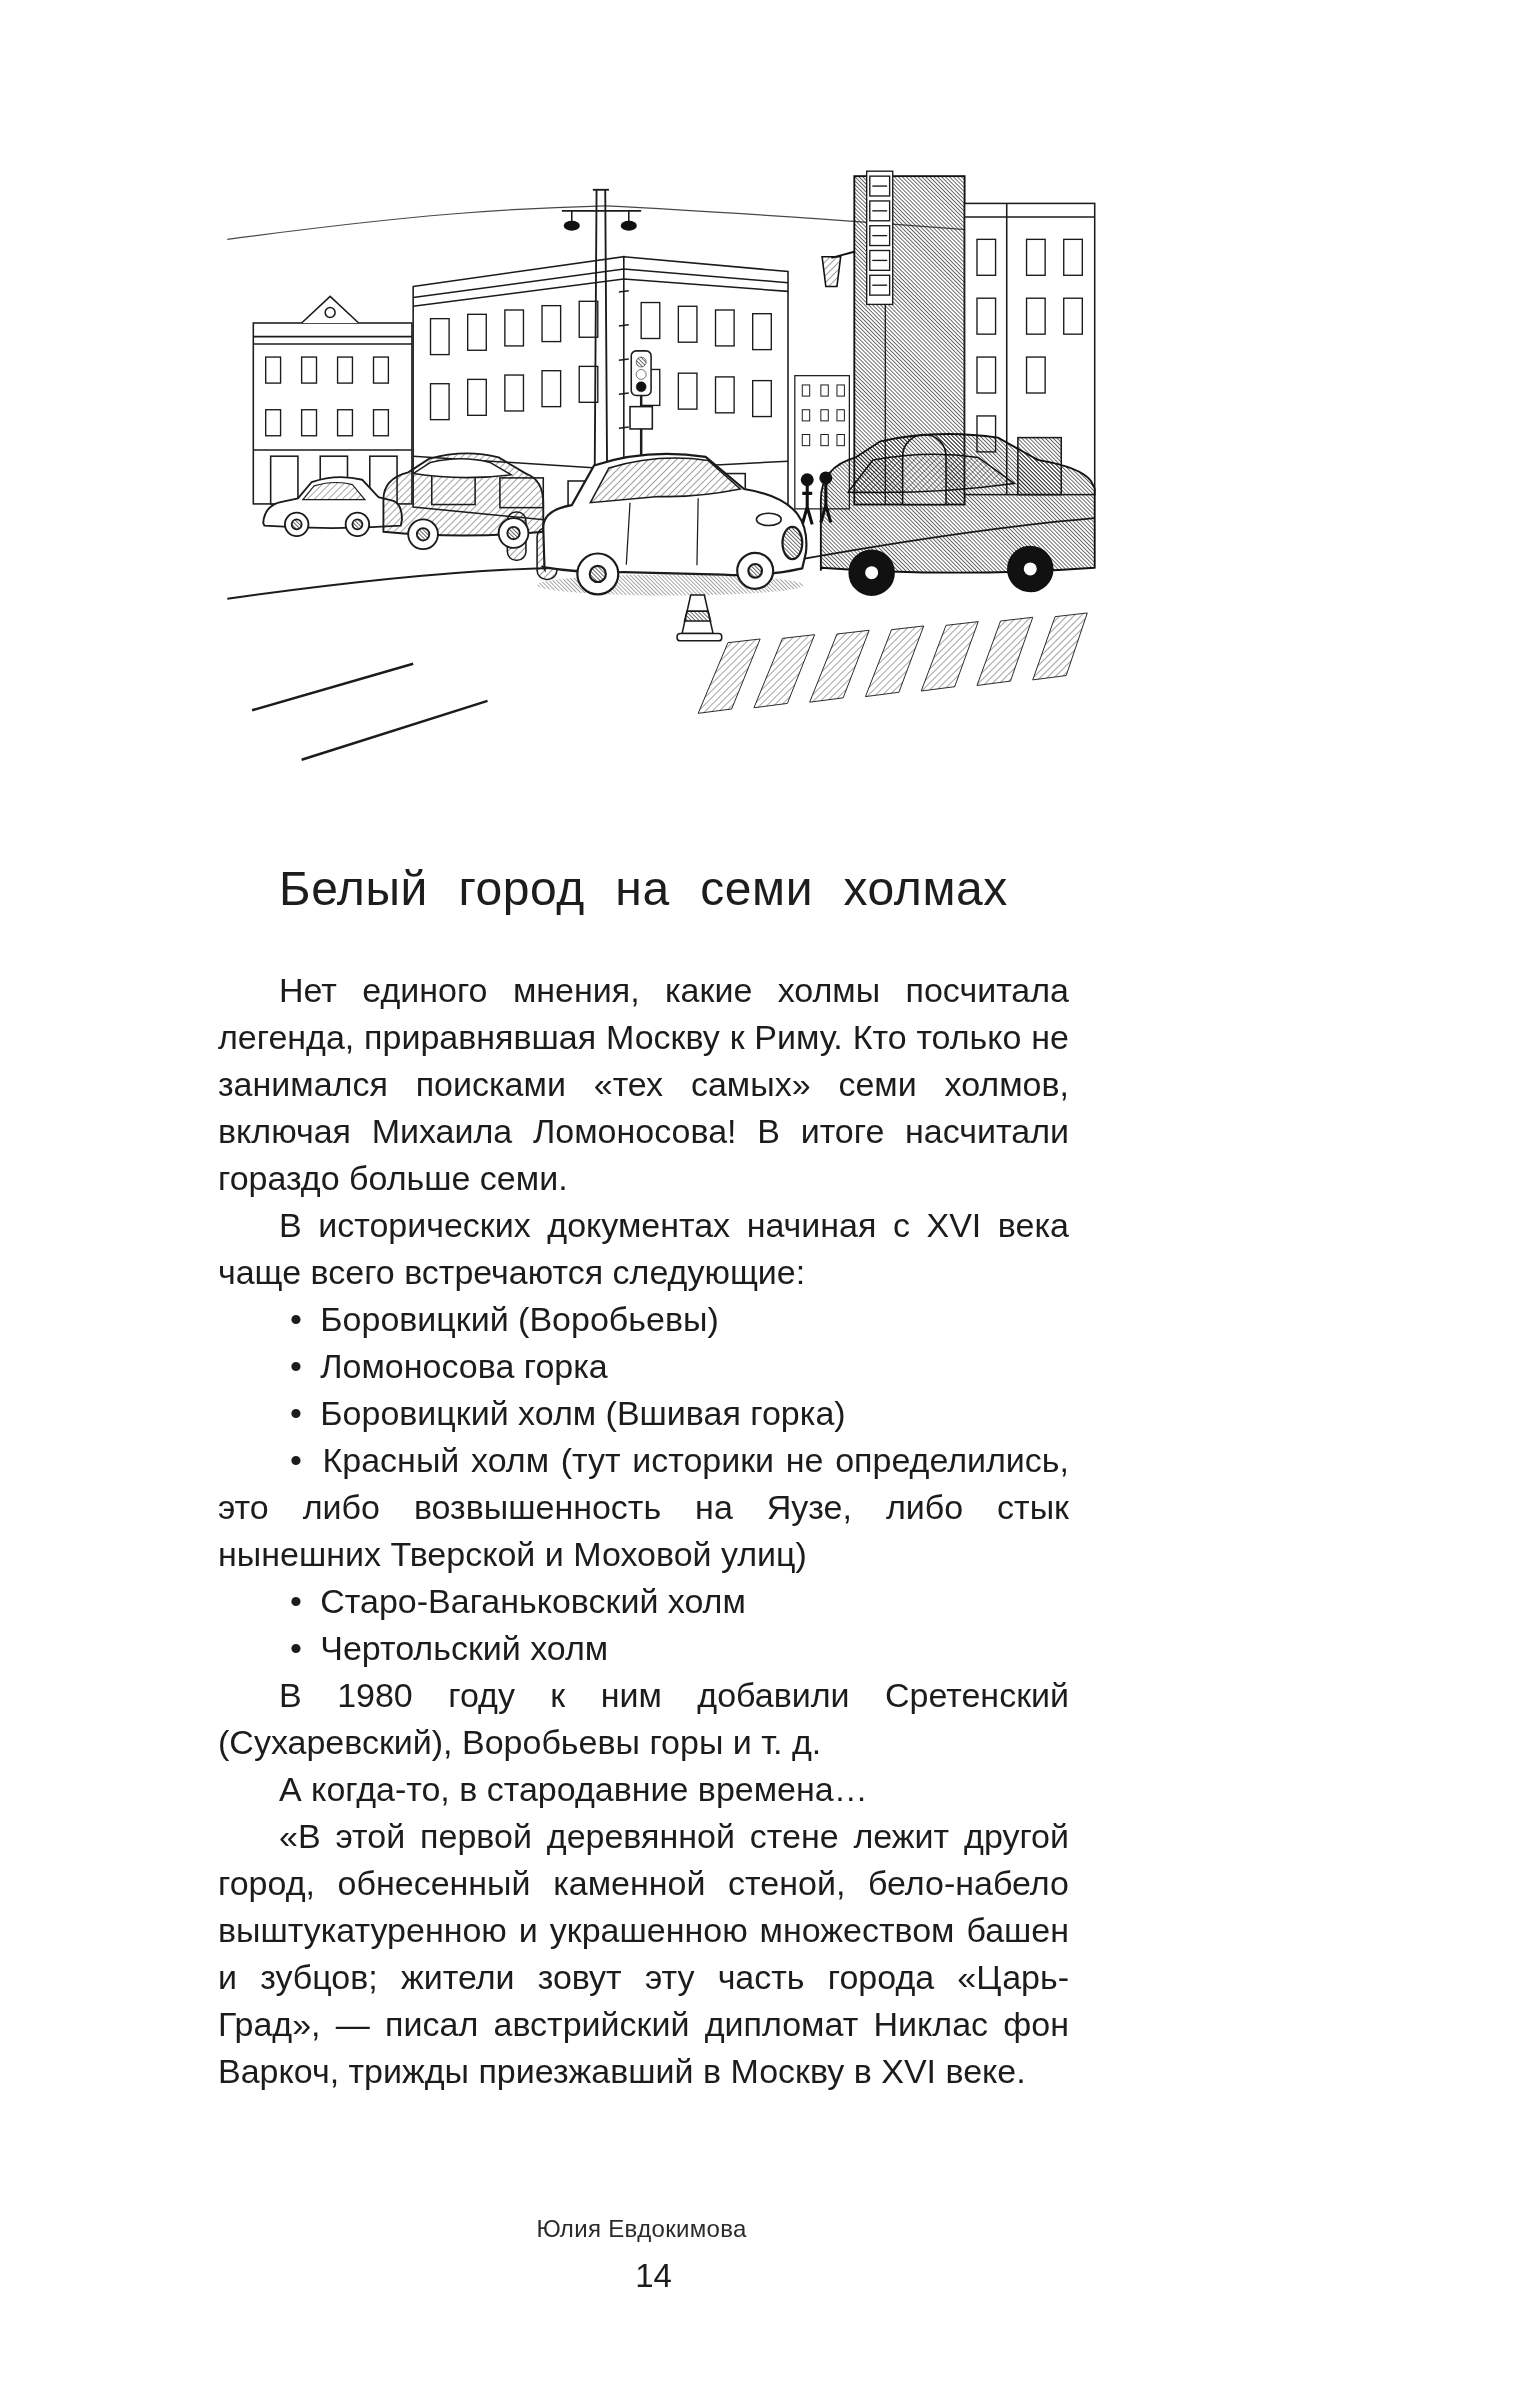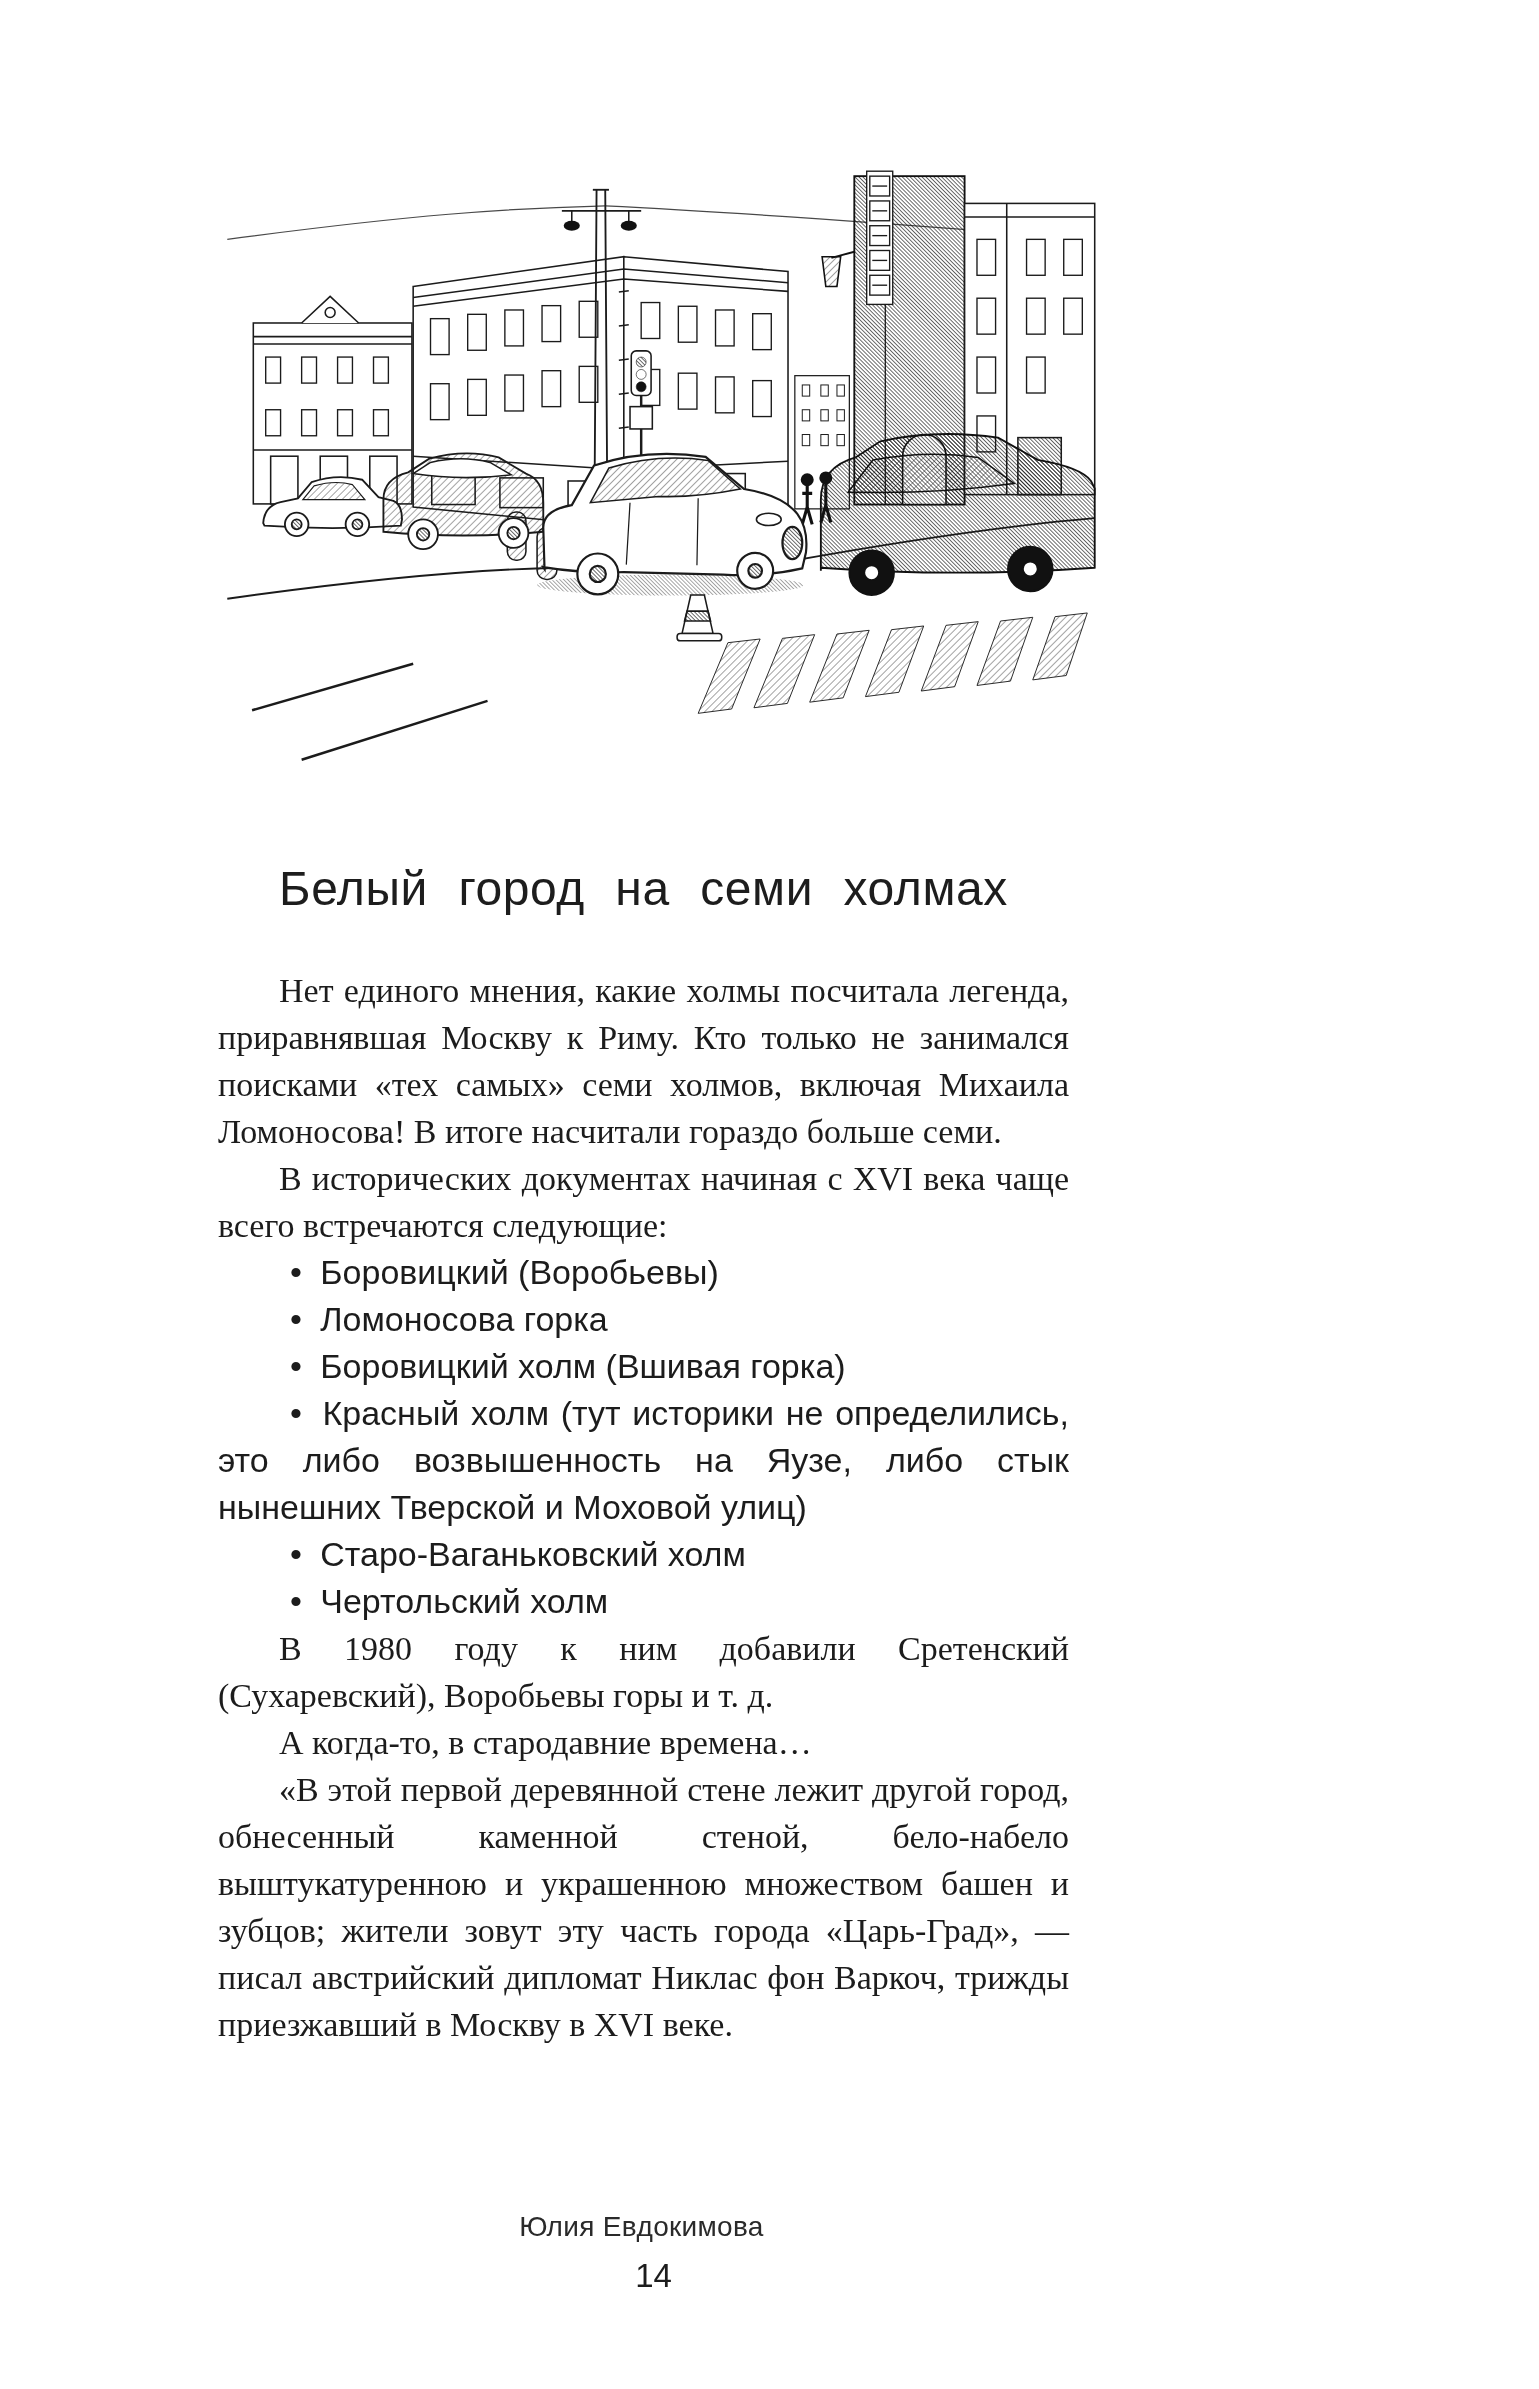--- a/index.html
+++ b/index.html
@@ -35,32 +35,32 @@
   }
   .bodytext {
     margin-top: 51px;
     font-size: 34px;
     line-height: 47px;
     text-align: justify;
     hyphens: auto;
     -webkit-hyphens: auto;
   }
   .bodytext p { margin: 0; }
-  .para   { text-indent: 61px; font-family: Liberation Serif, serif; }
+  .para   { text-indent: 61px; }
   .bullet { text-indent: 72px; }
   .bullet .marker { margin-right: 8.9px; }
   footer.page-footer {
     position: absolute;
     left: 0;
     bottom: 94px;
     width: 100%;
     text-align: center;
   }
   .footer-author {
-    font-size: 28px;
+    font-size: 24px;
     letter-spacing: 0.3px;
     color: #2a2a2a;
   }
   .page-number {
     margin-top: 14px;
     font-size: 33px;
     color: #1c1c1c;
     padding-left: 24px;
   }
 </style>

